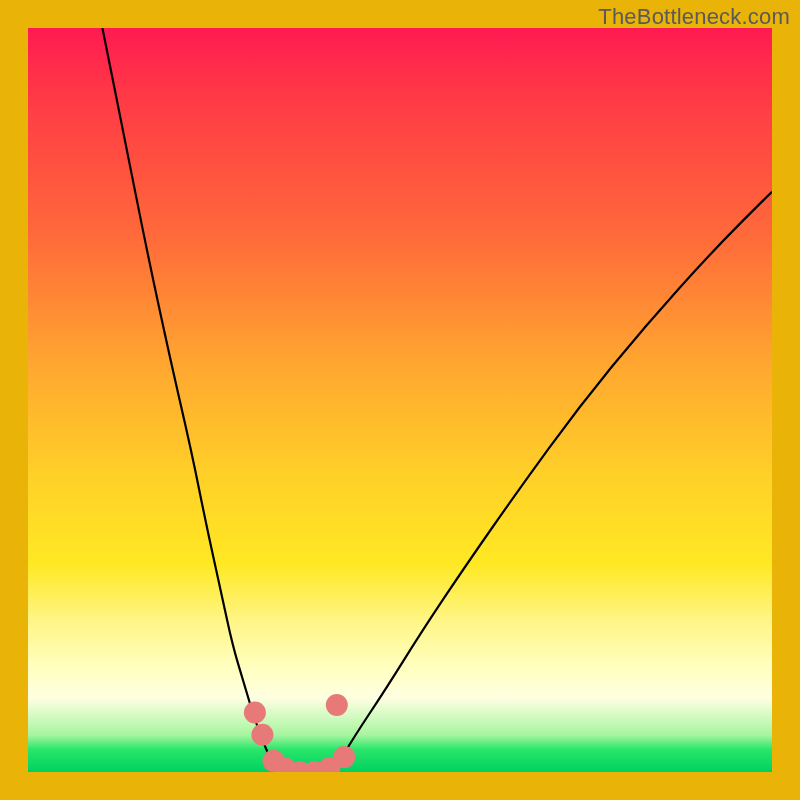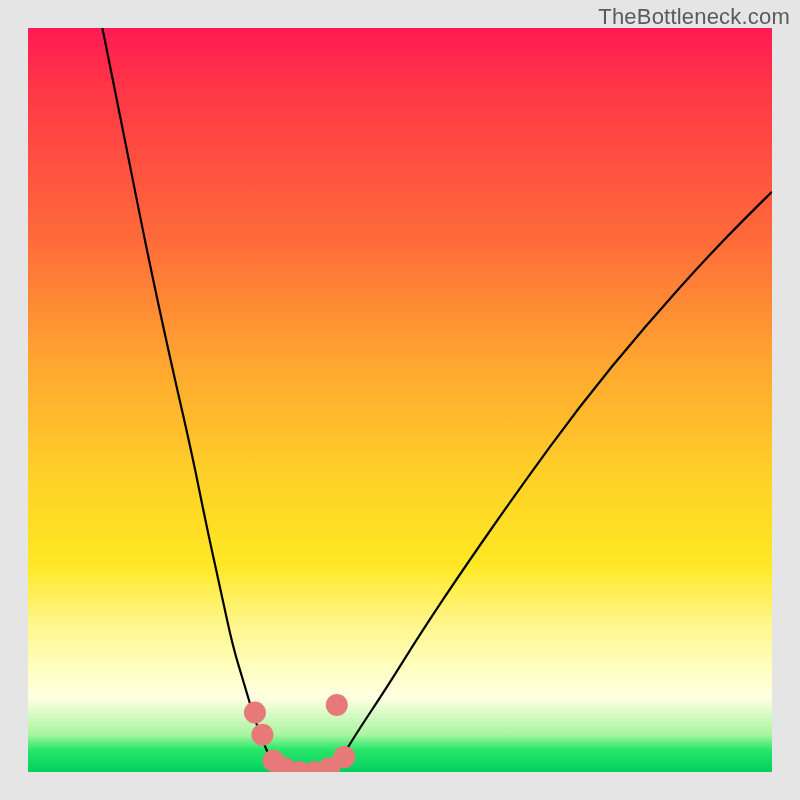--- a/index.html
+++ b/index.html
@@ -10,21 +10,21 @@
     background: #000;
     overflow: hidden;
     font-family: Arial, Helvetica, sans-serif;
   }
   .frame {
     position: absolute;
     top: 0;
     left: 0;
     width: 800px;
     height: 800px;
-    background: #e5e5e5;
+    background: #eab308;
   }
   .plot-area {
     position: absolute;
     top: 28px;
     left: 28px;
     width: 744px;
     height: 744px;
     overflow: hidden;
   }
   .gradient-bg {

